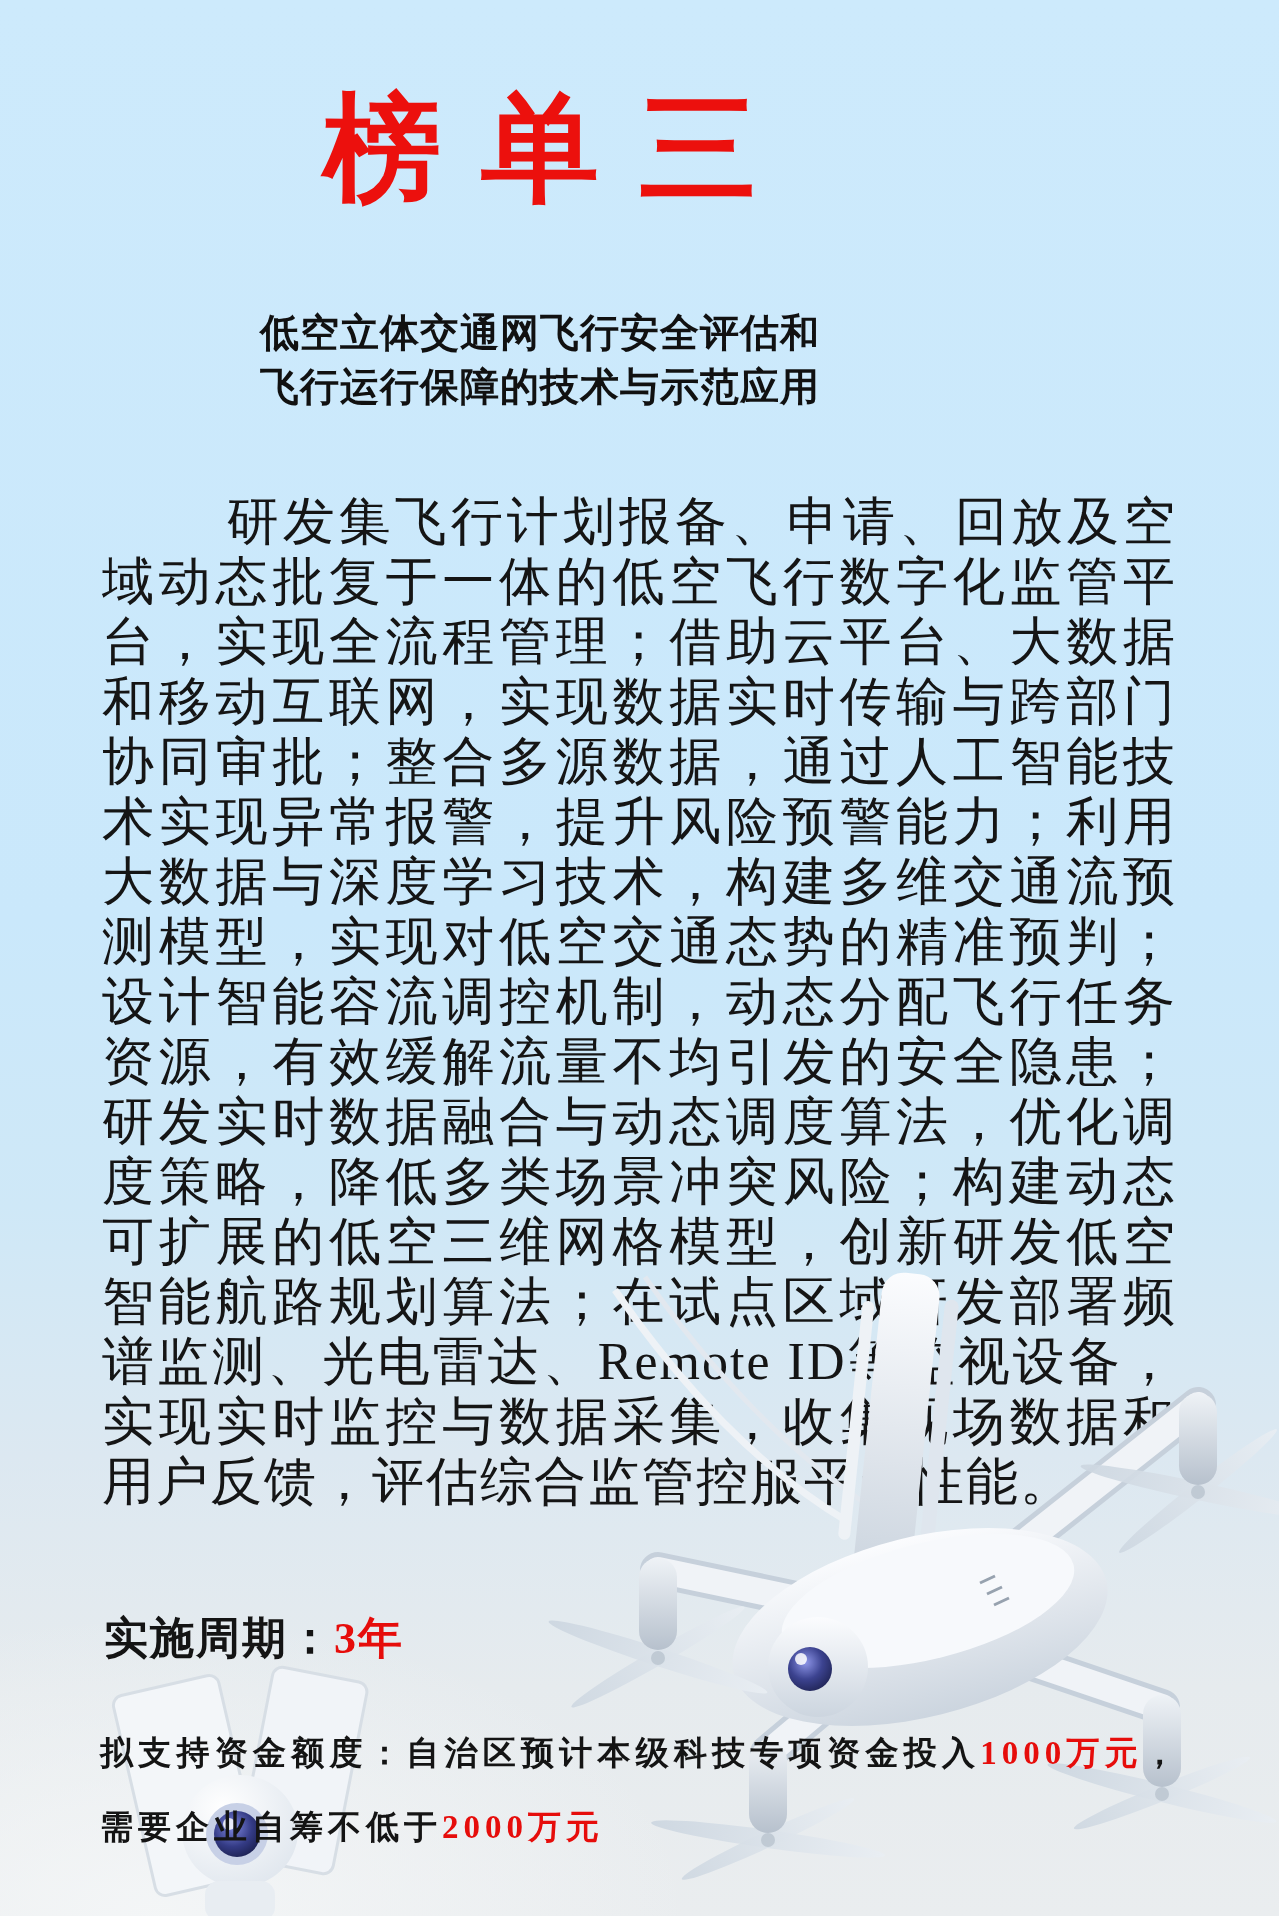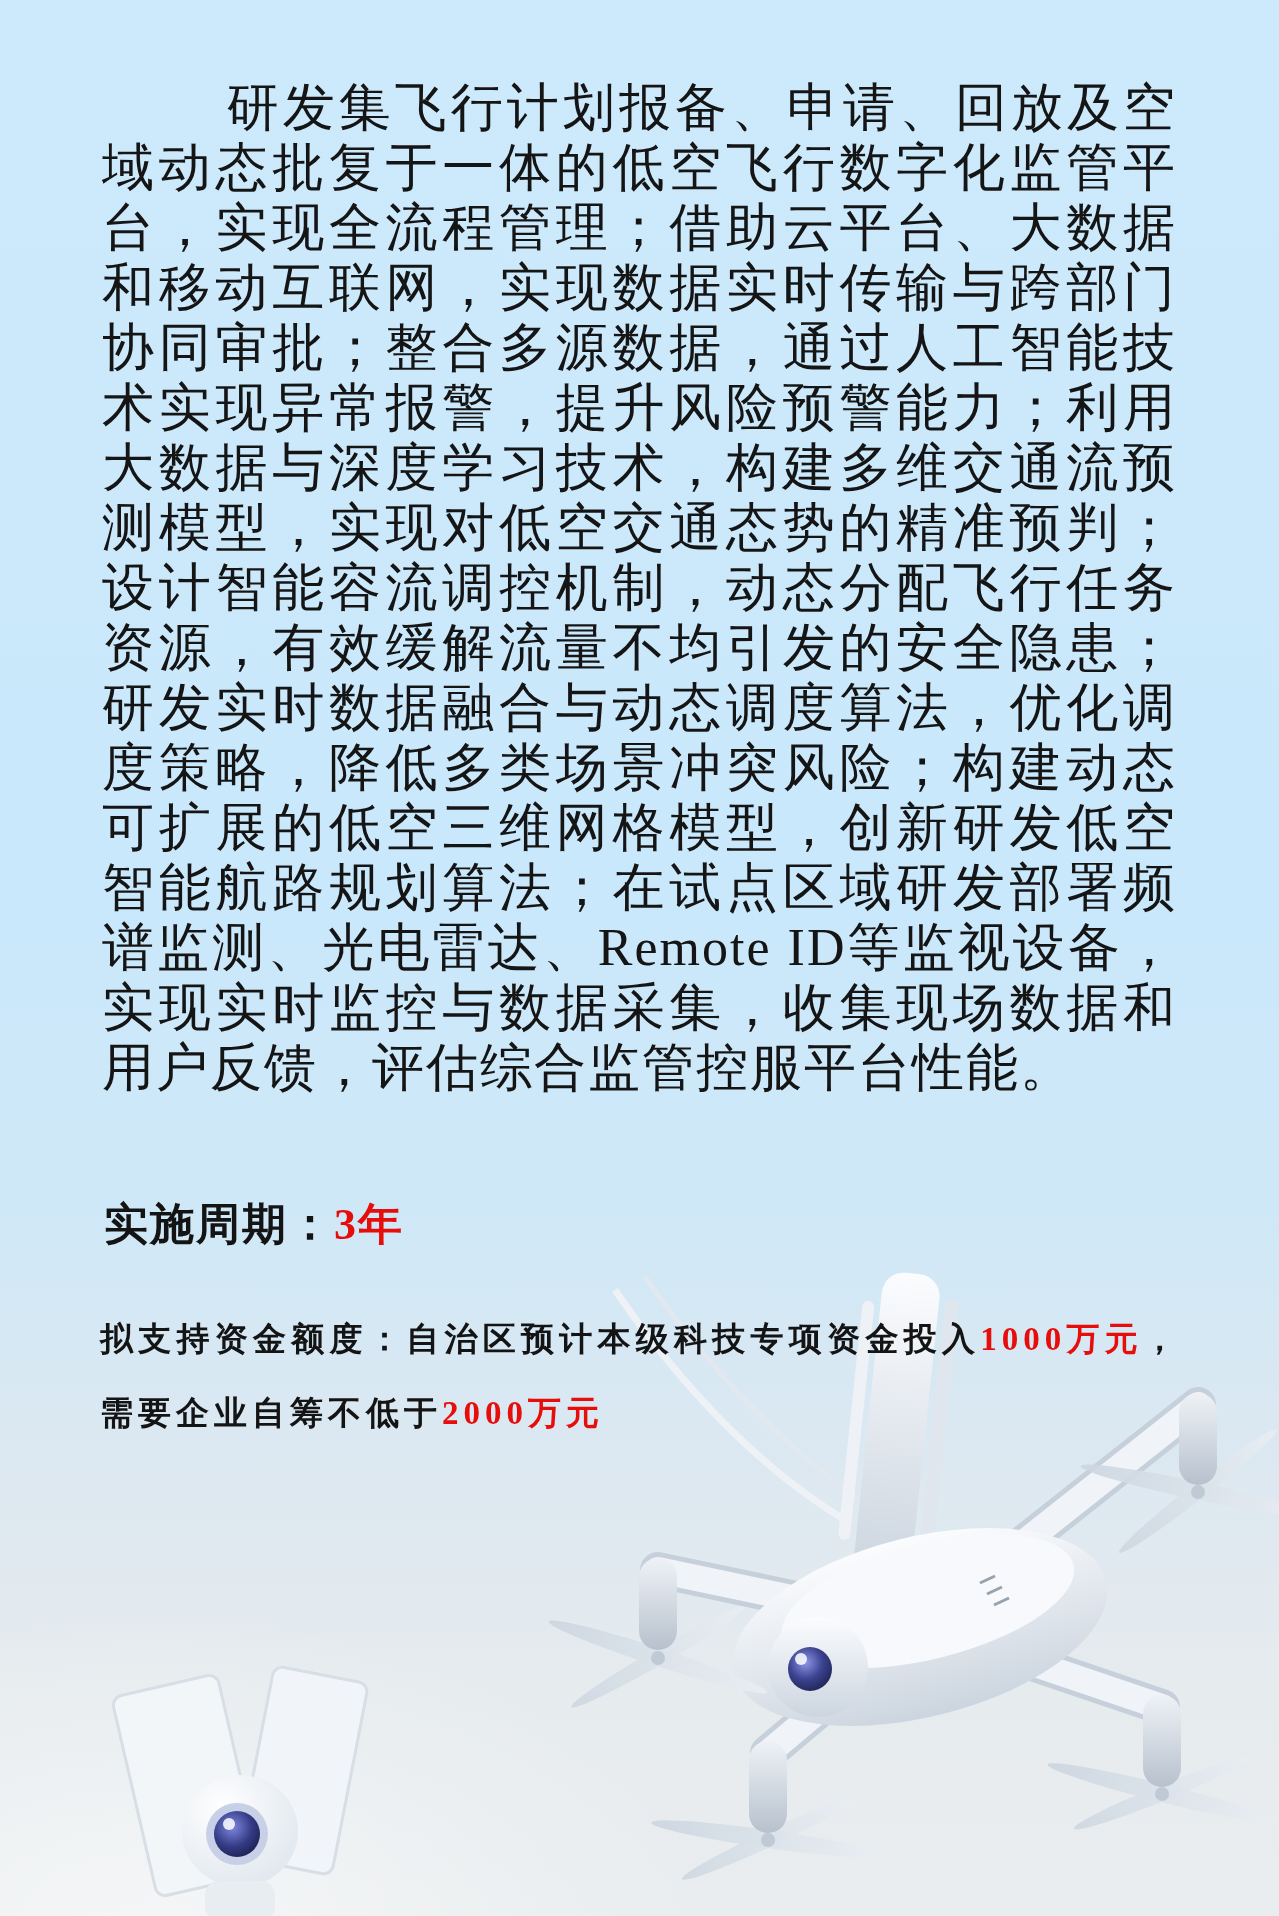--- a/index.html
+++ b/index.html
@@ -58,20 +58,27 @@
   }
   .red{color:#e60d0b;}
   .drone{position:absolute;left:380px;top:1265px;width:899px;height:651px;z-index:1;}
   .robot{position:absolute;left:105px;top:1665px;width:270px;height:251px;z-index:1;}
 </style>
 </head>
 <body>
 
 <div class="page">
 
+  <div class="header">
+    <h1 class="title">榜单三</h1>
+    <h2 class="subtitle">
+      <span>低空立体交通网飞行安全评估和</span>
+      <span>飞行运行保障的技术与示范应用</span>
+    </h2>
+  </div>
 
   <p class="body-text">研发集飞行计划报备、申请、回放及空域动态批复于一体的低空飞行数字化监管平台，实现全流程管理；借助云平台、大数据和移动互联网，实现数据实时传输与跨部门协同审批；整合多源数据，通过人工智能技术实现异常报警，提升风险预警能力；利用大数据与深度学习技术，构建多维交通流预测模型，实现对低空交通态势的精准预判；设计智能容流调控机制，动态分配飞行任务资源，有效缓解流量不均引发的安全隐患；研发实时数据融合与动态调度算法，优化调度策略，降低多类场景冲突风险；构建动态可扩展的低空三维网格模型，创新研发低空智能航路规划算法；在试点区域研发部署频谱监测、光电雷达、Remote ID等监视设备，实现实时监控与数据采集，收集现场数据和用户反馈，评估综合监管控服平台性能。</p>
 
   <p class="period"><span>实施周期：</span><span class="red">3年</span></p>
 
   <p class="funding"><span>拟支持资金额度：</span><span>自治区预计本级科技专项资金投入</span><span class="red">1000万元</span><span>，需要企业自筹不低于</span><span class="red">2000万元</span></p>
 
   <svg class="drone" viewBox="0 0 899 651" aria-hidden="true">
     <defs>
       <linearGradient id="gBody" x1="0" y1="0" x2="0" y2="1">

